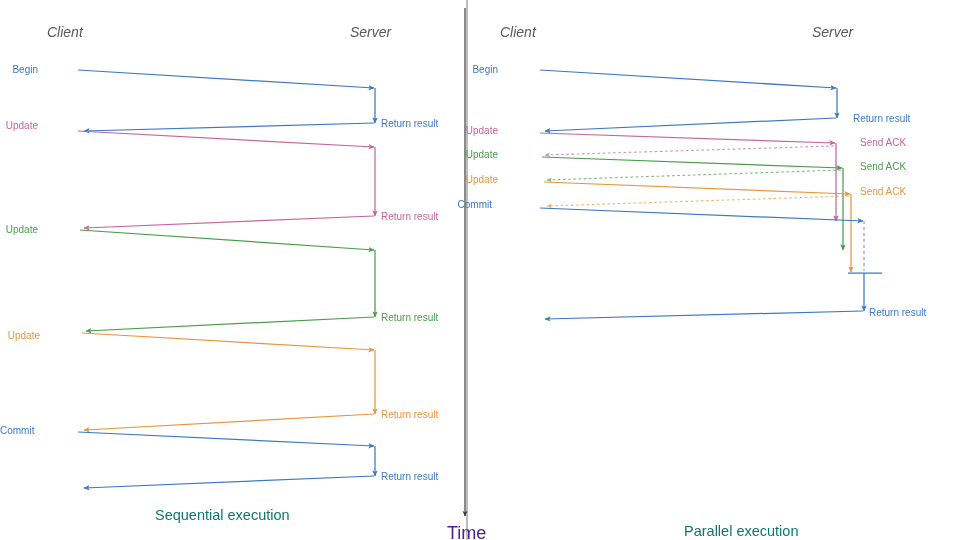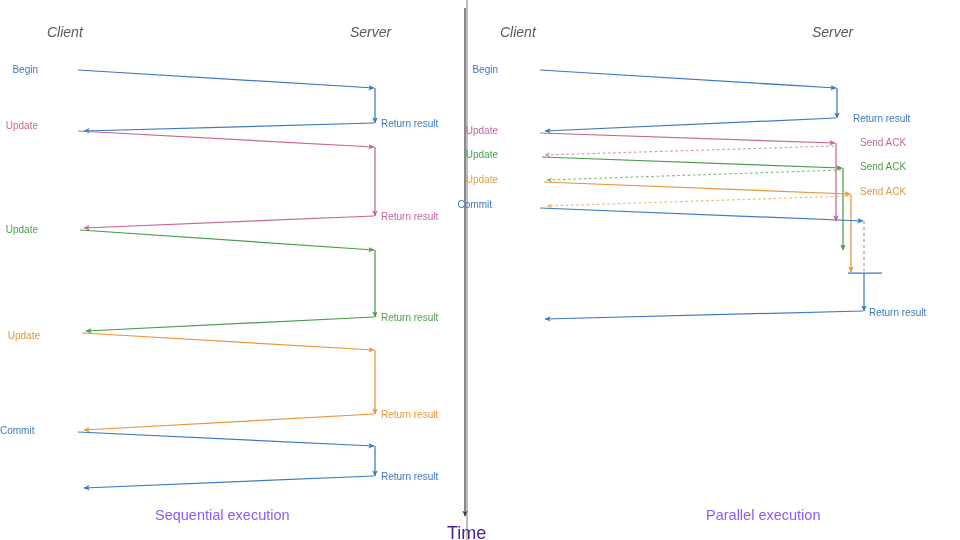--- a/index.html
+++ b/index.html
@@ -1,21 +1,21 @@
 <!DOCTYPE html>
 <html><head>
 <meta charset="utf-8">
 <style>
   html,body{margin:0;padding:0;background:#ffffff;}
   body{width:960px;height:540px;overflow:hidden;font-family:"Liberation Sans",sans-serif;}
   #stage{position:relative;width:960px;height:450px;background:#fff;}
   svg.layer{position:absolute;left:0;top:0;width:960px;height:540px;}
   .lbl{position:absolute;white-space:nowrap;font-family:"Liberation Sans",sans-serif;font-size:10px;line-height:1;}
   .hdr{font-style:italic;font-size:14px;color:#595959;}
-  .cap{font-size:14.5px;color:#8b5cf6;}
+  .cap{font-size:14.5px;color:#0f766e;}
   .timelbl{font-size:18px;color:#4c1d95;}
 </style>
 </head>
 <body>
 
 <div id="stage">
 
   <svg class="layer" id="wires" viewBox="0 0 960 540">
       <defs>
         <marker id="ah0" viewBox="0 0 10 10" refX="8.6" refY="5" markerWidth="5.2" markerHeight="5.2" orient="auto-start-reverse" markerUnits="strokeWidth">
@@ -69,21 +69,21 @@
       <line x1="864" y1="273" x2="864" y2="311" stroke="#3d79c2" stroke-width="1.25" marker-end="url(#ah0)"></line>
       <line x1="863" y1="311" x2="545" y2="319" stroke="#3d79c2" stroke-width="1.25" marker-end="url(#ah0)"></line>
     </svg>
 
   <div class="lbl hdr" style="left:47px;top:25px;">Client</div>
   <div class="lbl hdr" style="left:350px;top:25px;">Server</div>
   <div class="lbl cap" style="left:155px;top:508px;">Sequential execution</div>
 
   <div class="lbl hdr" style="left:500px;top:25px;">Client</div>
   <div class="lbl hdr" style="left:812px;top:25px;">Server</div>
-  <div class="lbl cap" style="left:684px;top:508px;margin-left:22px;">Parallel execution</div>
+  <div class="lbl cap" style="left:684px;top:524px;">Parallel execution</div>
 
   <div class="lbl timelbl" id="time-axis-label" style="left: 447px; top: 524px;">Time</div>
 
   <div id="dyn-labels">
       <div class="lbl" style="color: rgb(61, 121, 194); top: 65px; left: 0px; width: 38px; text-align: right;">Begin</div>
       <div class="lbl" style="color: rgb(196, 103, 154); top: 121px; left: 0px; width: 38px; text-align: right;">Update</div>
       <div class="lbl" style="color: rgb(74, 157, 74); top: 225px; left: 0px; width: 38px; text-align: right;">Update</div>
       <div class="lbl" style="color: rgb(232, 150, 60); top: 331px; left: 0px; width: 40px; text-align: right;">Update</div>
       <div class="lbl" style="color: rgb(61, 121, 194); top: 426px; left: 0px; width: 30px; text-align: right;">Commit</div>
       <div class="lbl" style="color: rgb(61, 121, 194); top: 119px; left: 381px;">Return result</div>

